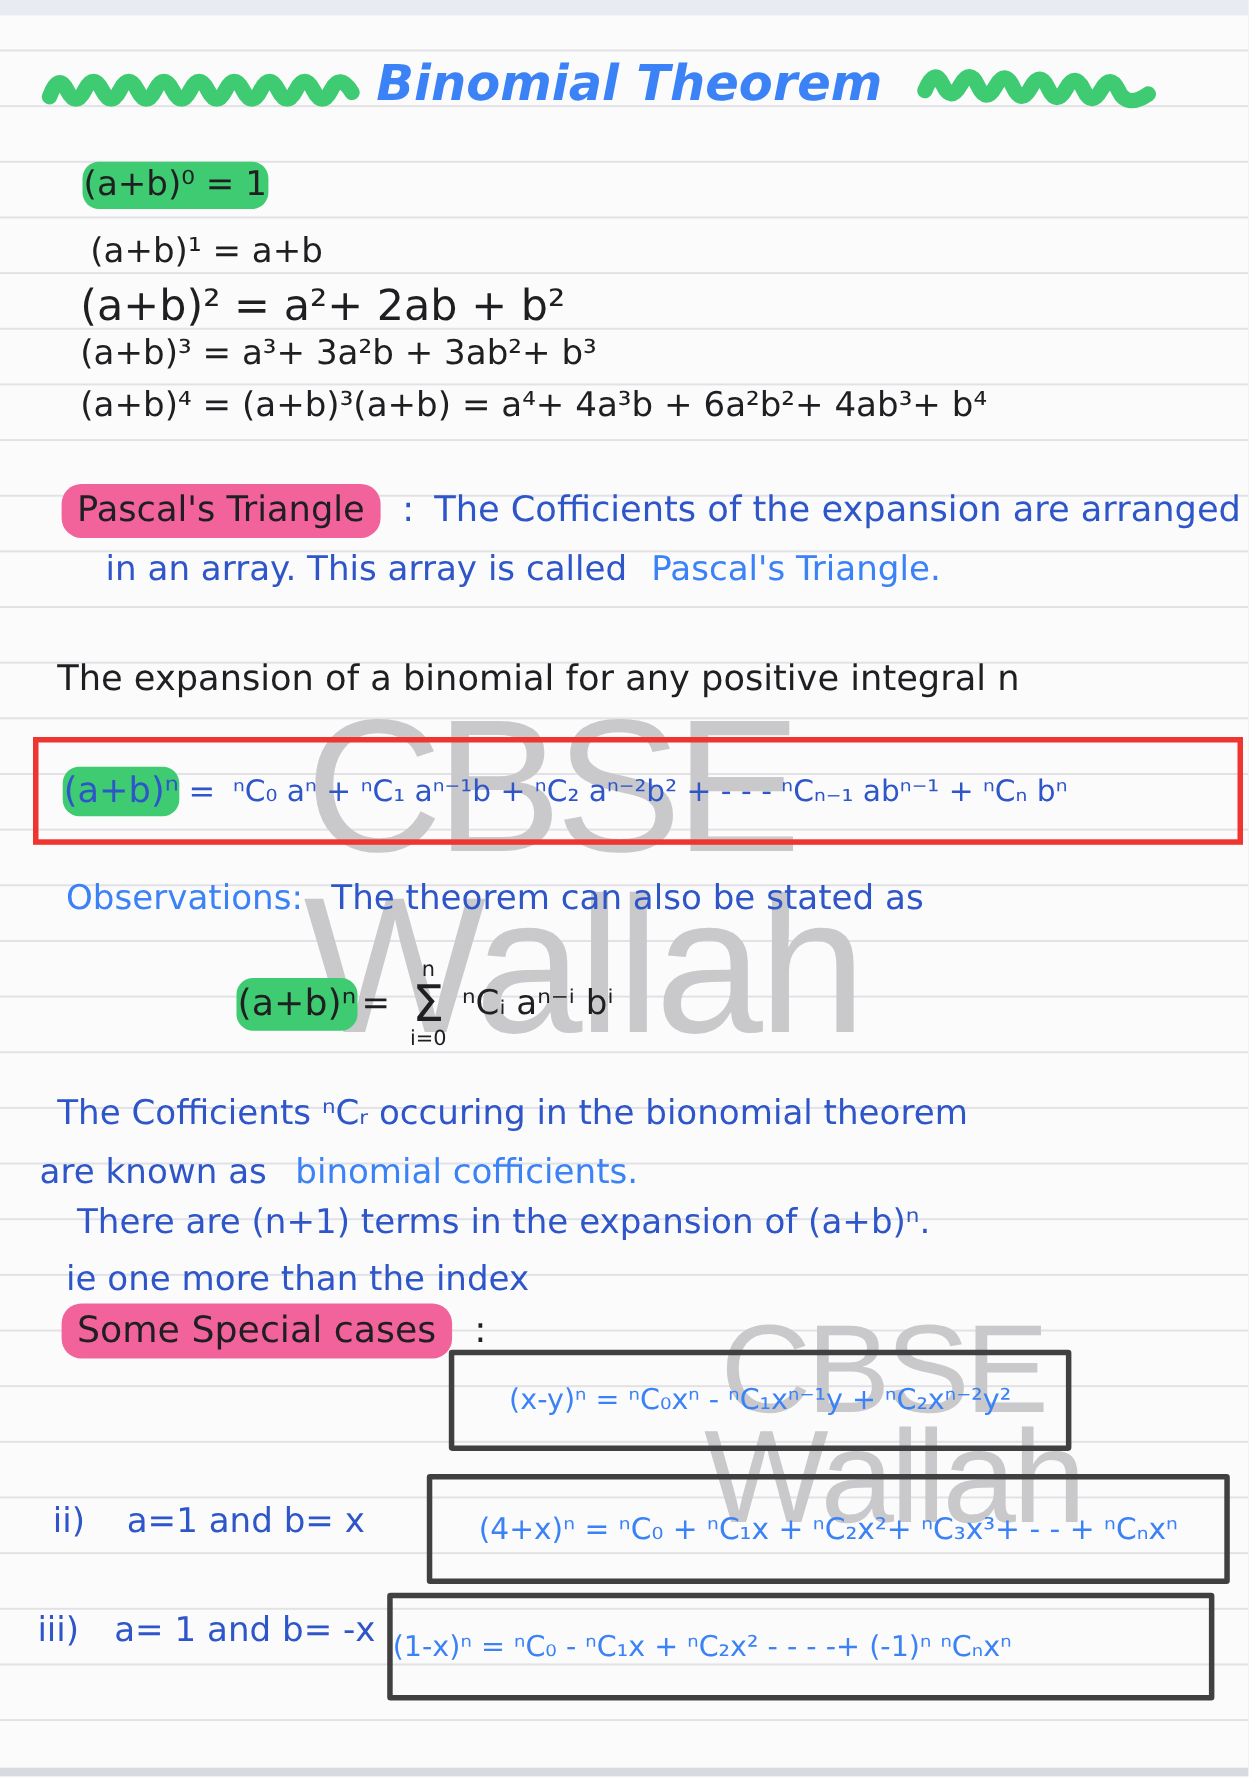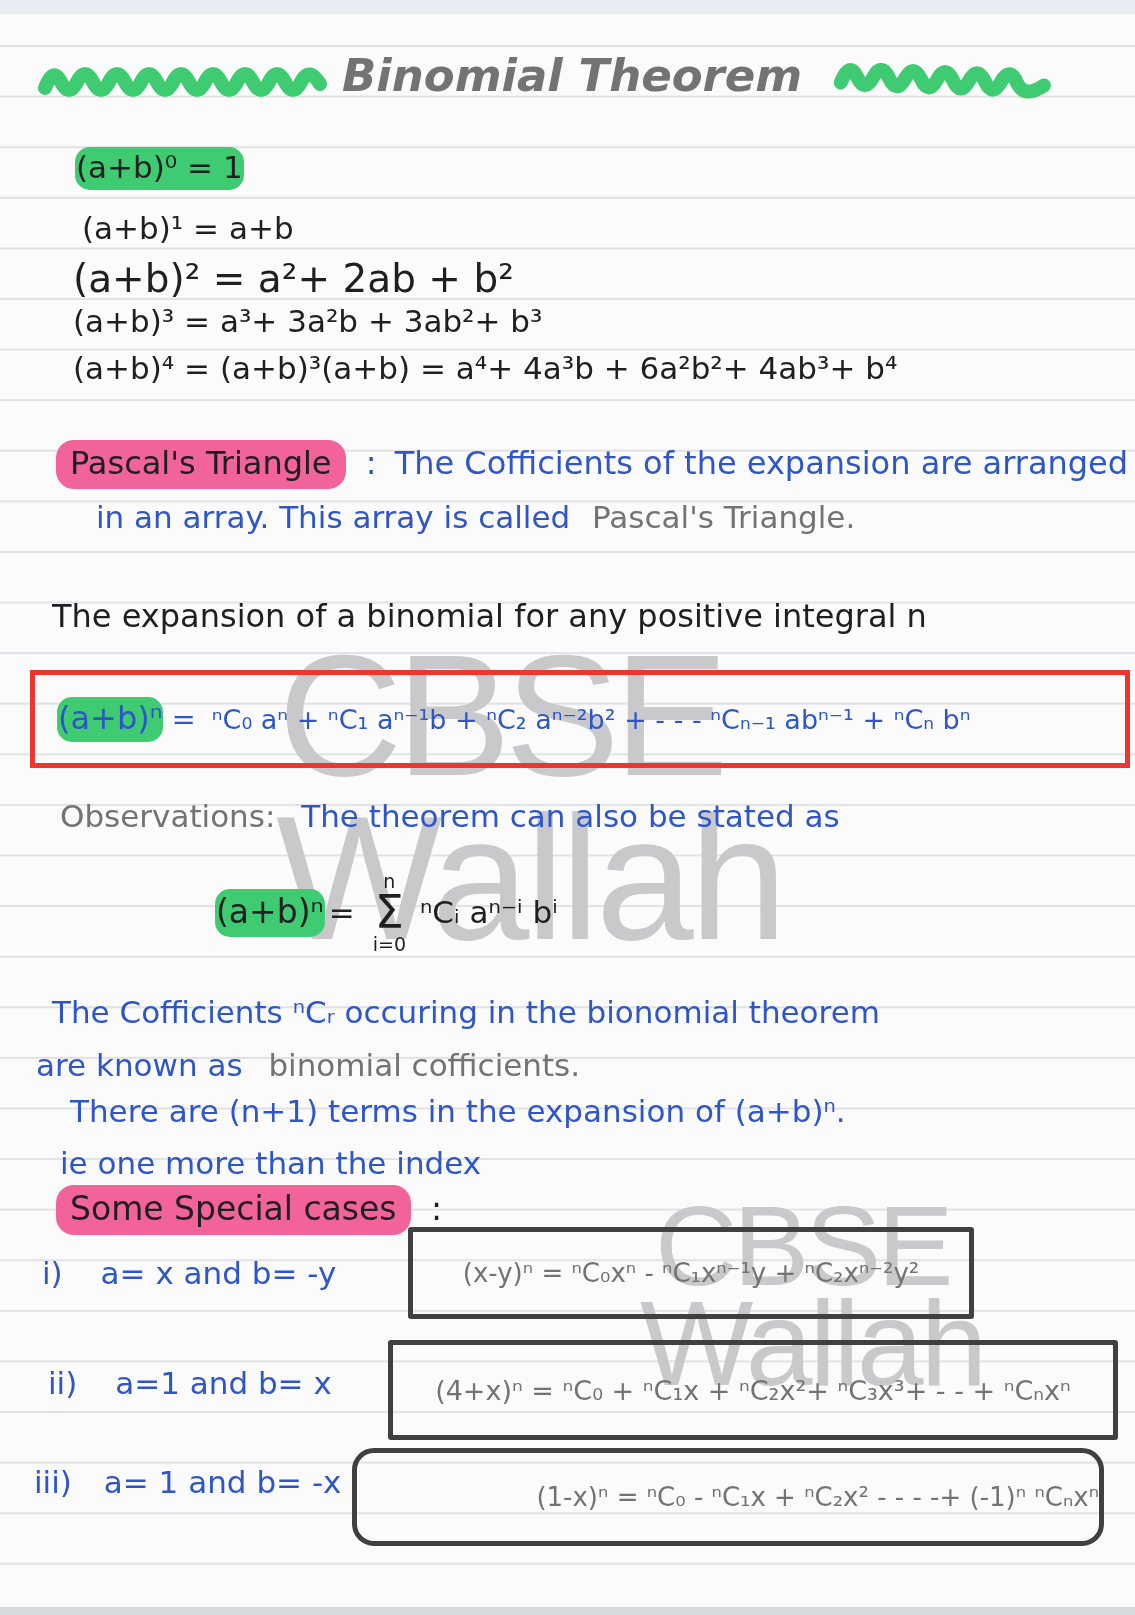--- a/index.html
+++ b/index.html
@@ -17,21 +17,21 @@
   .strip-top{position:absolute;left:0;top:0;width:100%;height:14px;background:#e9ebf2;z-index:3;}
   .strip-bottom{position:absolute;left:0;bottom:0;width:100%;height:8px;background:#d9dae0;z-index:3;}
   .wm{
     position:absolute;z-index:1;color:#c9c9cb;line-height:.92;
     font-family:"Liberation Sans",sans-serif;letter-spacing:-6px;
     user-select:none;white-space:nowrap;
   }
   .line{position:absolute;white-space:nowrap;z-index:2;line-height:1.25;}
   .ink-black{color:#1f1f22;}
   .ink-blue{color:#2e56c9;}
-  .ink-red{color:#737373;}
+  .ink-red{color:#3b82f6;}
   .hl-green{background:#3ecb71;border-radius:15px;padding:2px 1px 5px;}
   .hl-pink{background:#f2639b;border-radius:18px;padding:4px 14px 7px;}
   .title{font-size:45px;font-weight:bold;font-style:italic;}
   .box{position:absolute;z-index:2;display:flex;align-items:center;}
   .box-red{border:5px solid #ee352f;}
   .box-black{border:5px solid #404040;border-radius:3px;}
   .box .formula{white-space:nowrap;}
   .sigma{display:inline-flex;flex-direction:column;align-items:center;line-height:1;}
   .sigma .lim{font-size:19px;}
   .sigma .sym{font-size:46px;line-height:.95;}
@@ -107,37 +107,33 @@
     <span class="ink-red" style="margin-left:16px;">binomial cofficients.</span>
   </div>
   <div class="line ink-blue" style="left:70px;top:1092px;font-size:31px;">There are (n+1) terms in the expansion of (a+b)ⁿ.</div>
   <div class="line ink-blue" style="left:60px;top:1144px;font-size:31px;">ie one more than the index</div>
 
   <div class="line" style="left:56px;top:1188px;font-size:33px;">
     <span class="hl-pink ink-black">Some Special cases</span>
     <span class="ink-black" style="margin-left:10px;">:</span>
   </div>
 
-  <div class="line ink-blue" style="left:42px;top:1254px;font-size:31px;">
-    <span>i)</span>
-    <span style="margin-left:28px;">a= x and b= -y</span>
-  </div>
   <div class="box box-black" style="left:408px;top:1227px;width:556px;height:82px;justify-content:center;">
     <span class="ink-red formula" style="font-size:26px;">(x-y)ⁿ = ⁿC₀xⁿ - ⁿC₁xⁿ⁻¹y + ⁿC₂xⁿ⁻²y²</span>
   </div>
 
   <div class="line ink-blue" style="left:48px;top:1364px;font-size:31px;">
     <span>ii)</span>
     <span style="margin-left:28px;">a=1 and b= x</span>
   </div>
   <div class="box box-black" style="left:388px;top:1340px;width:720px;height:90px;justify-content:center;">
     <span class="ink-red formula" style="font-size:27px;">(4+x)ⁿ = ⁿC₀ + ⁿC₁x + ⁿC₂x²+ ⁿC₃x³+ - - + ⁿCₙxⁿ</span>
   </div>
 
   <div class="line ink-blue" style="left:34px;top:1463px;font-size:31px;">
     <span>iii)</span>
     <span style="margin-left:22px;">a= 1 and b= -x</span>
   </div>
-  <div class="box box-black" style="left:352px;top:1448px;width:742px;height:88px;justify-content:flex-end;border-radius:22px;">
+  <div class="box box-black" style="left:352px;top:1448px;width:742px;height:88px;justify-content:flex-start;">
     <span class="ink-red formula" style="font-size:26px;">(1-x)ⁿ = ⁿC₀ - ⁿC₁x + ⁿC₂x² - - - -+ (-1)ⁿ ⁿCₙxⁿ</span>
   </div>
 
 </div>
 
 </body></html>

